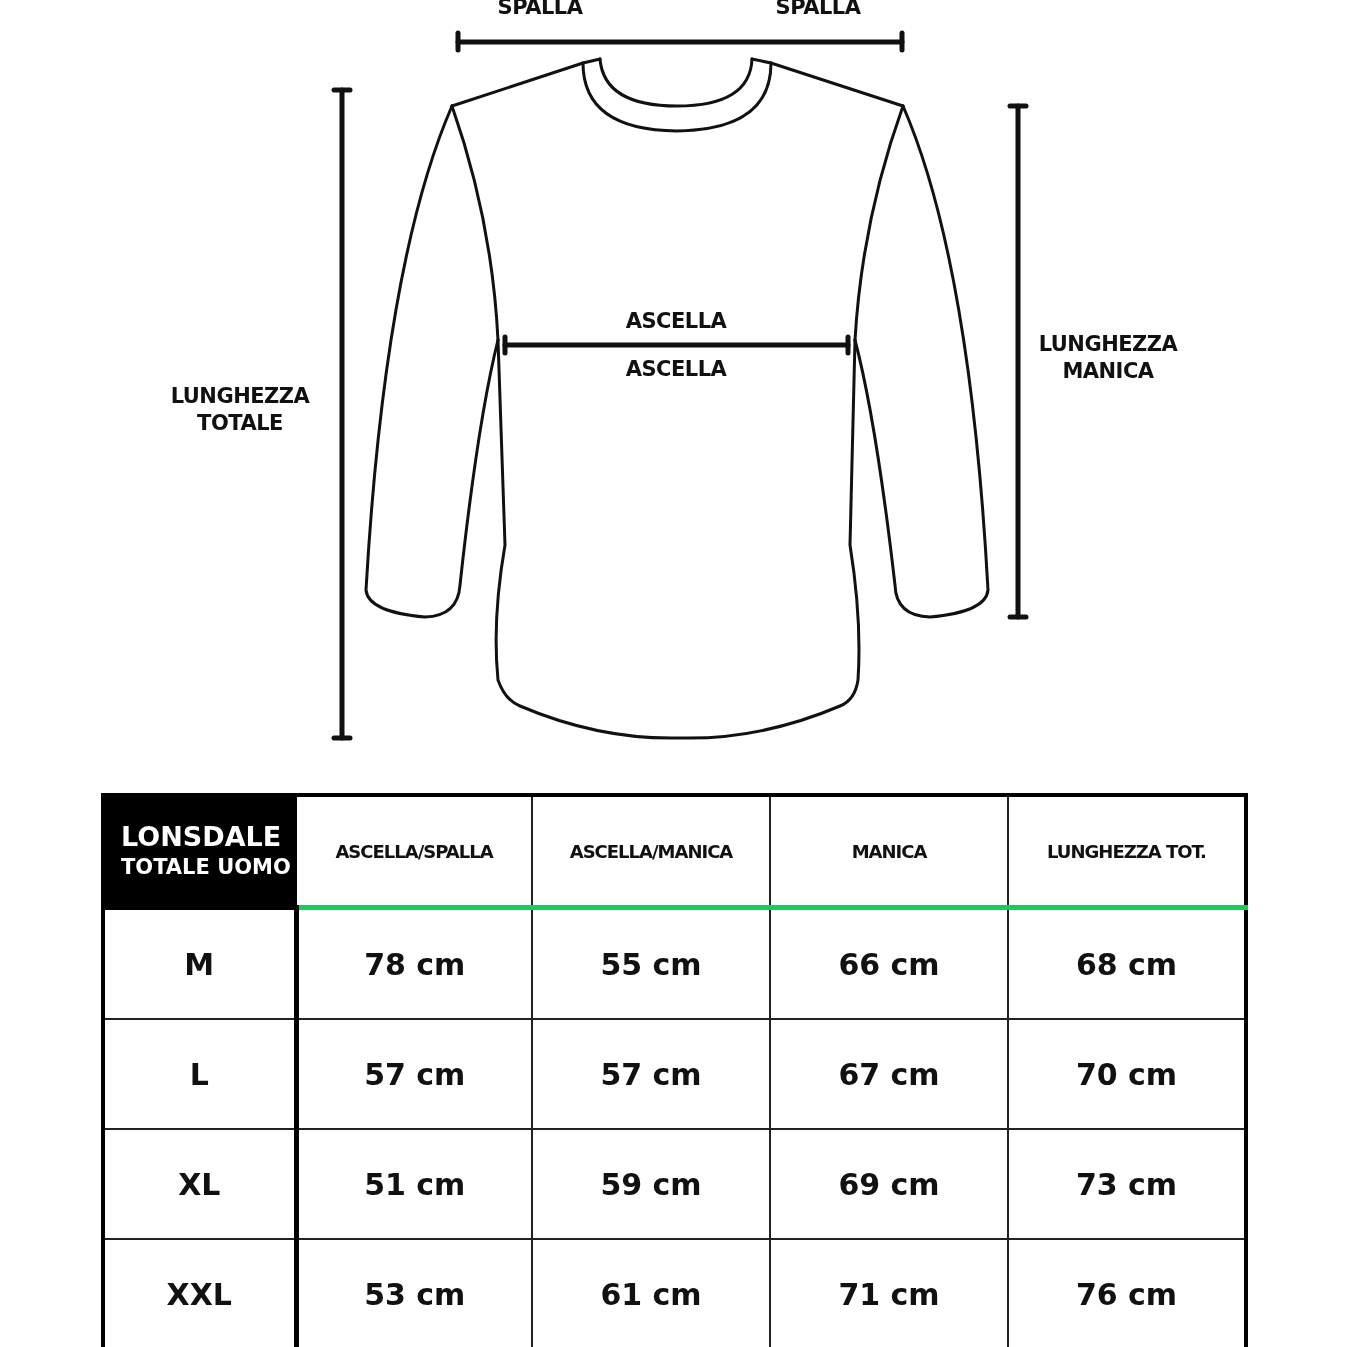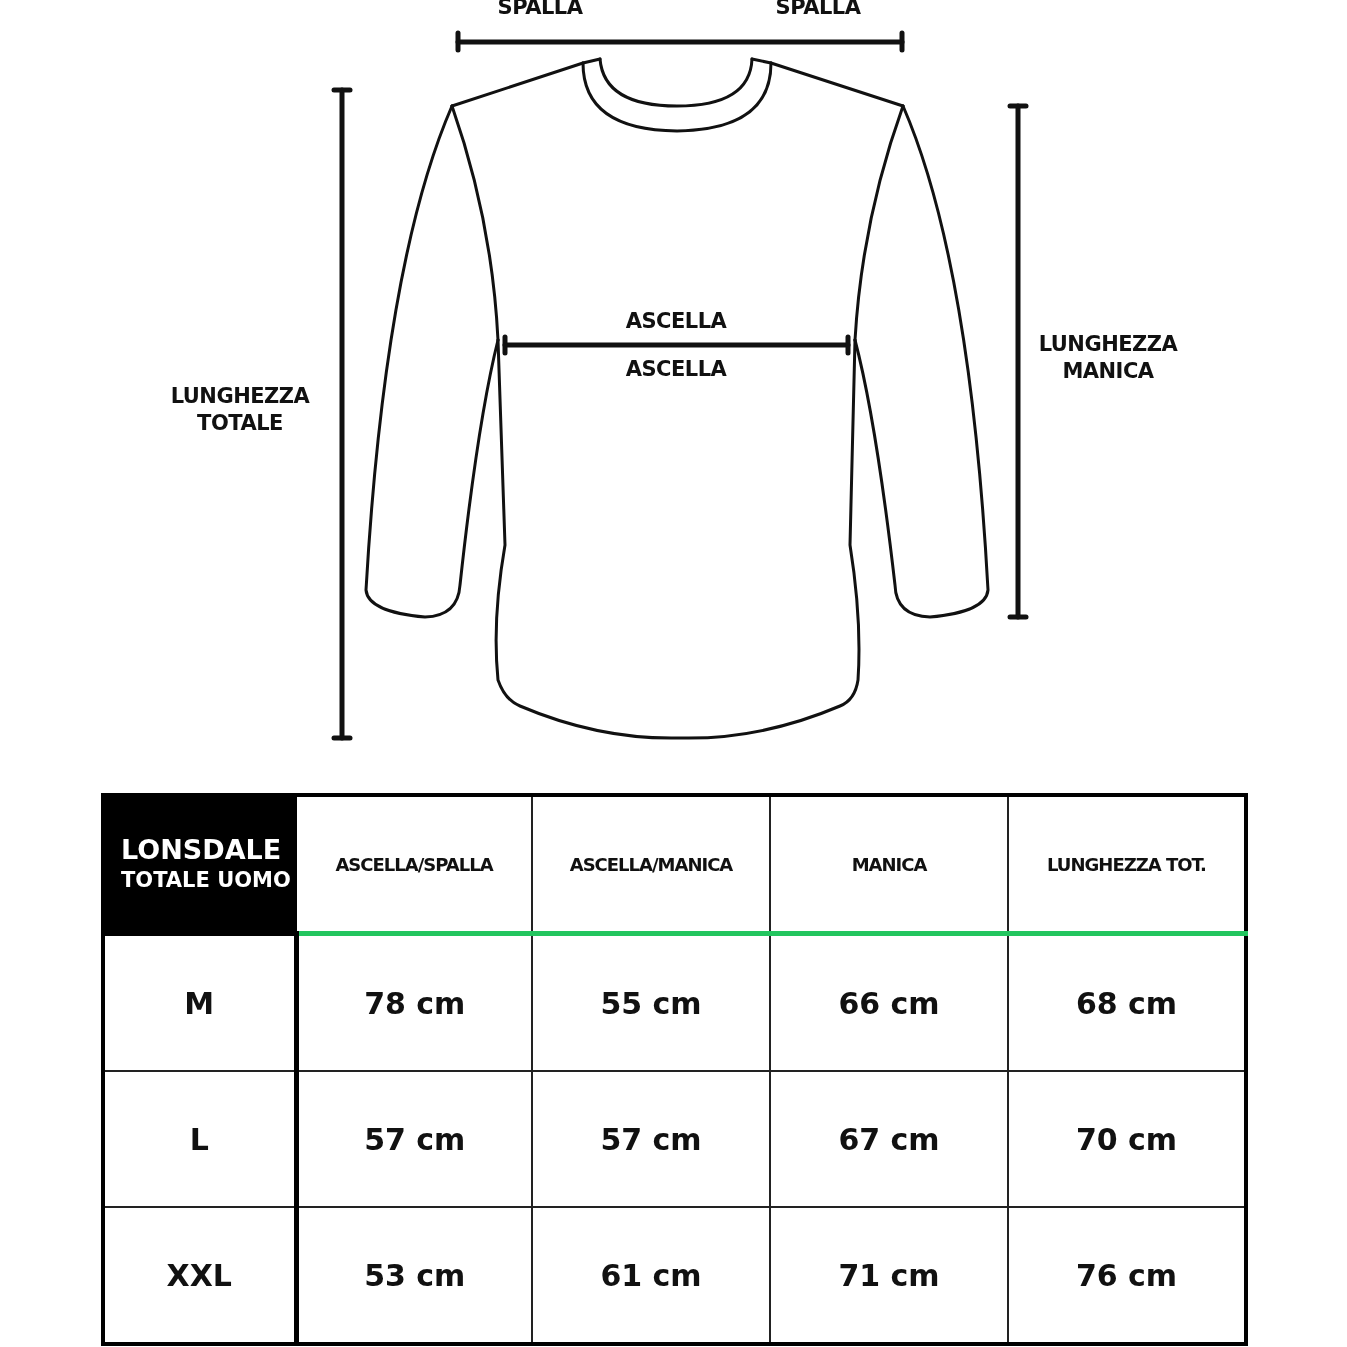--- a/index.html
+++ b/index.html
@@ -109,20 +109,27 @@
     <td>68 cm</td>
   </tr>
   <tr class="row">
     <td class="sz">L</td>
     <td>57 cm</td>
     <td>57 cm</td>
     <td>67 cm</td>
     <td>70 cm</td>
   </tr>
   <tr class="row">
+    <td class="sz">XL</td>
+    <td>51 cm</td>
+    <td>59 cm</td>
+    <td>69 cm</td>
+    <td>73 cm</td>
+  </tr>
+  <tr class="row">
     <td class="sz">XXL</td>
     <td>53 cm</td>
     <td>61 cm</td>
     <td>71 cm</td>
     <td>76 cm</td>
   </tr>
 </tbody>
   </table>
 
 </body></html>

